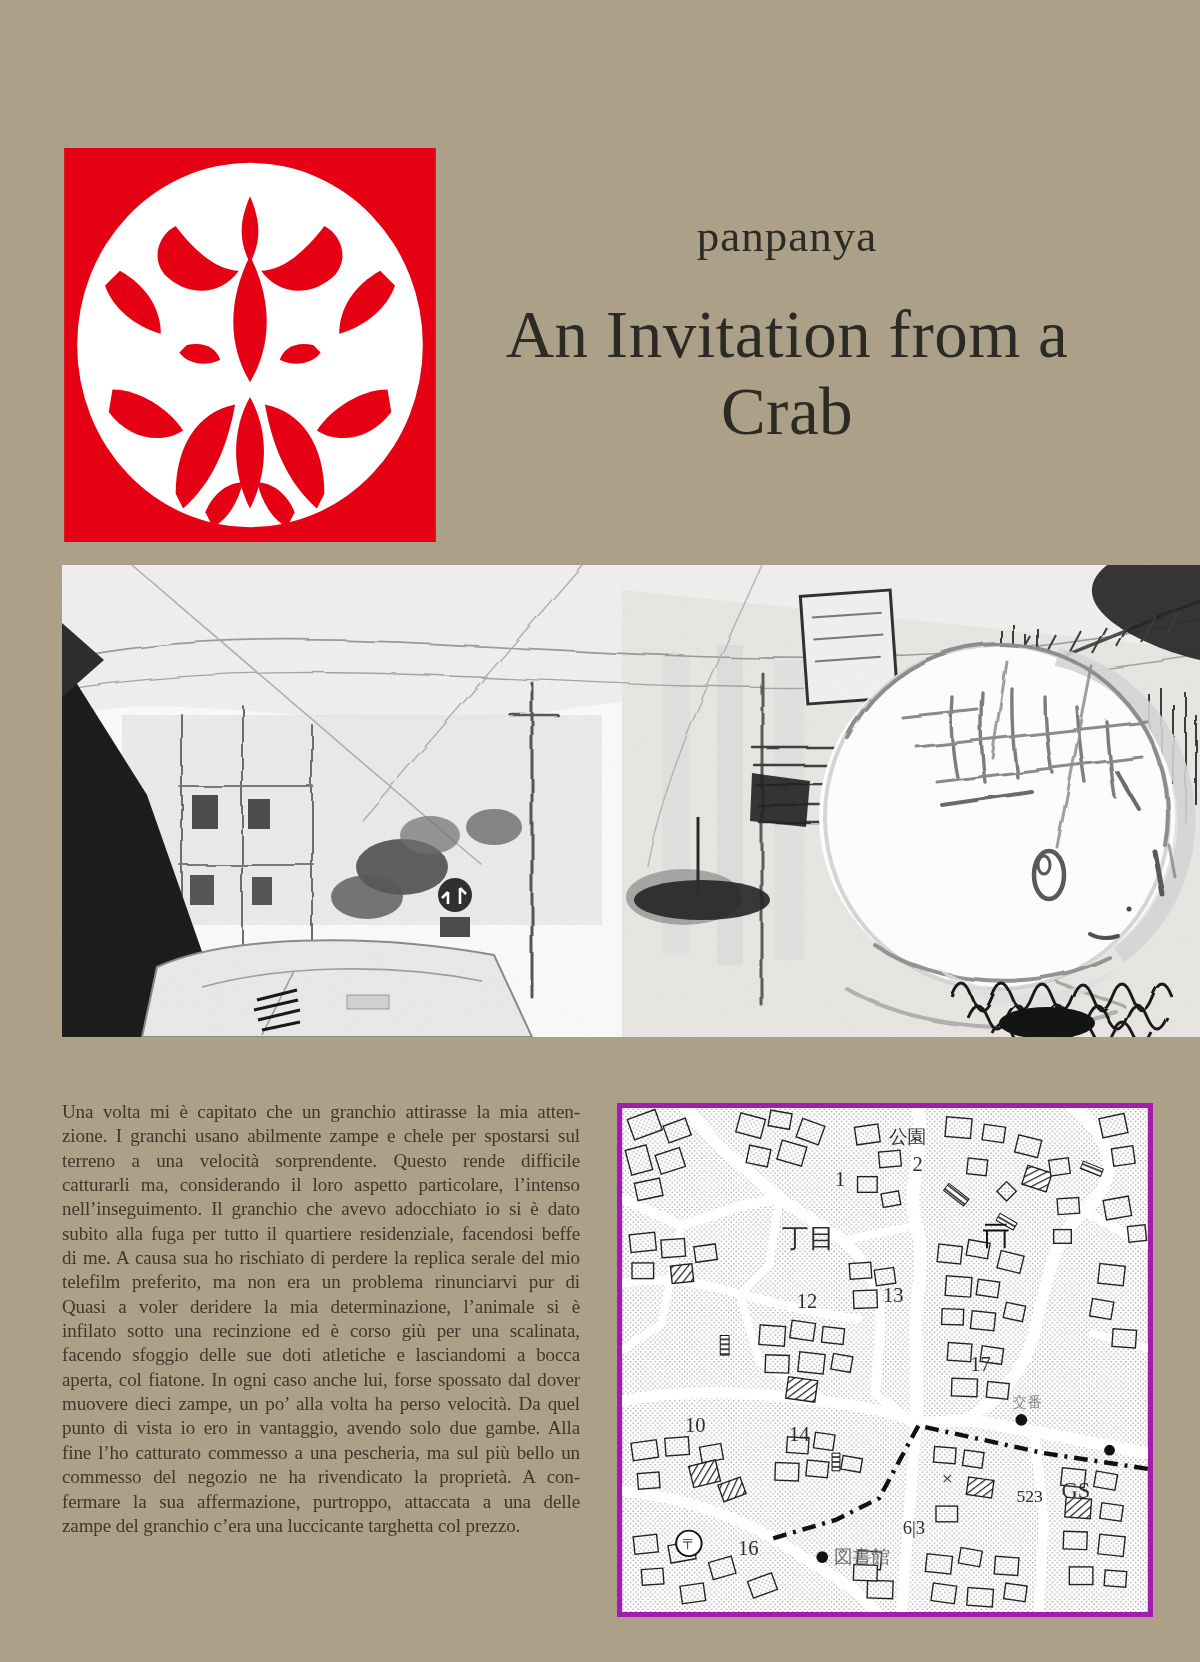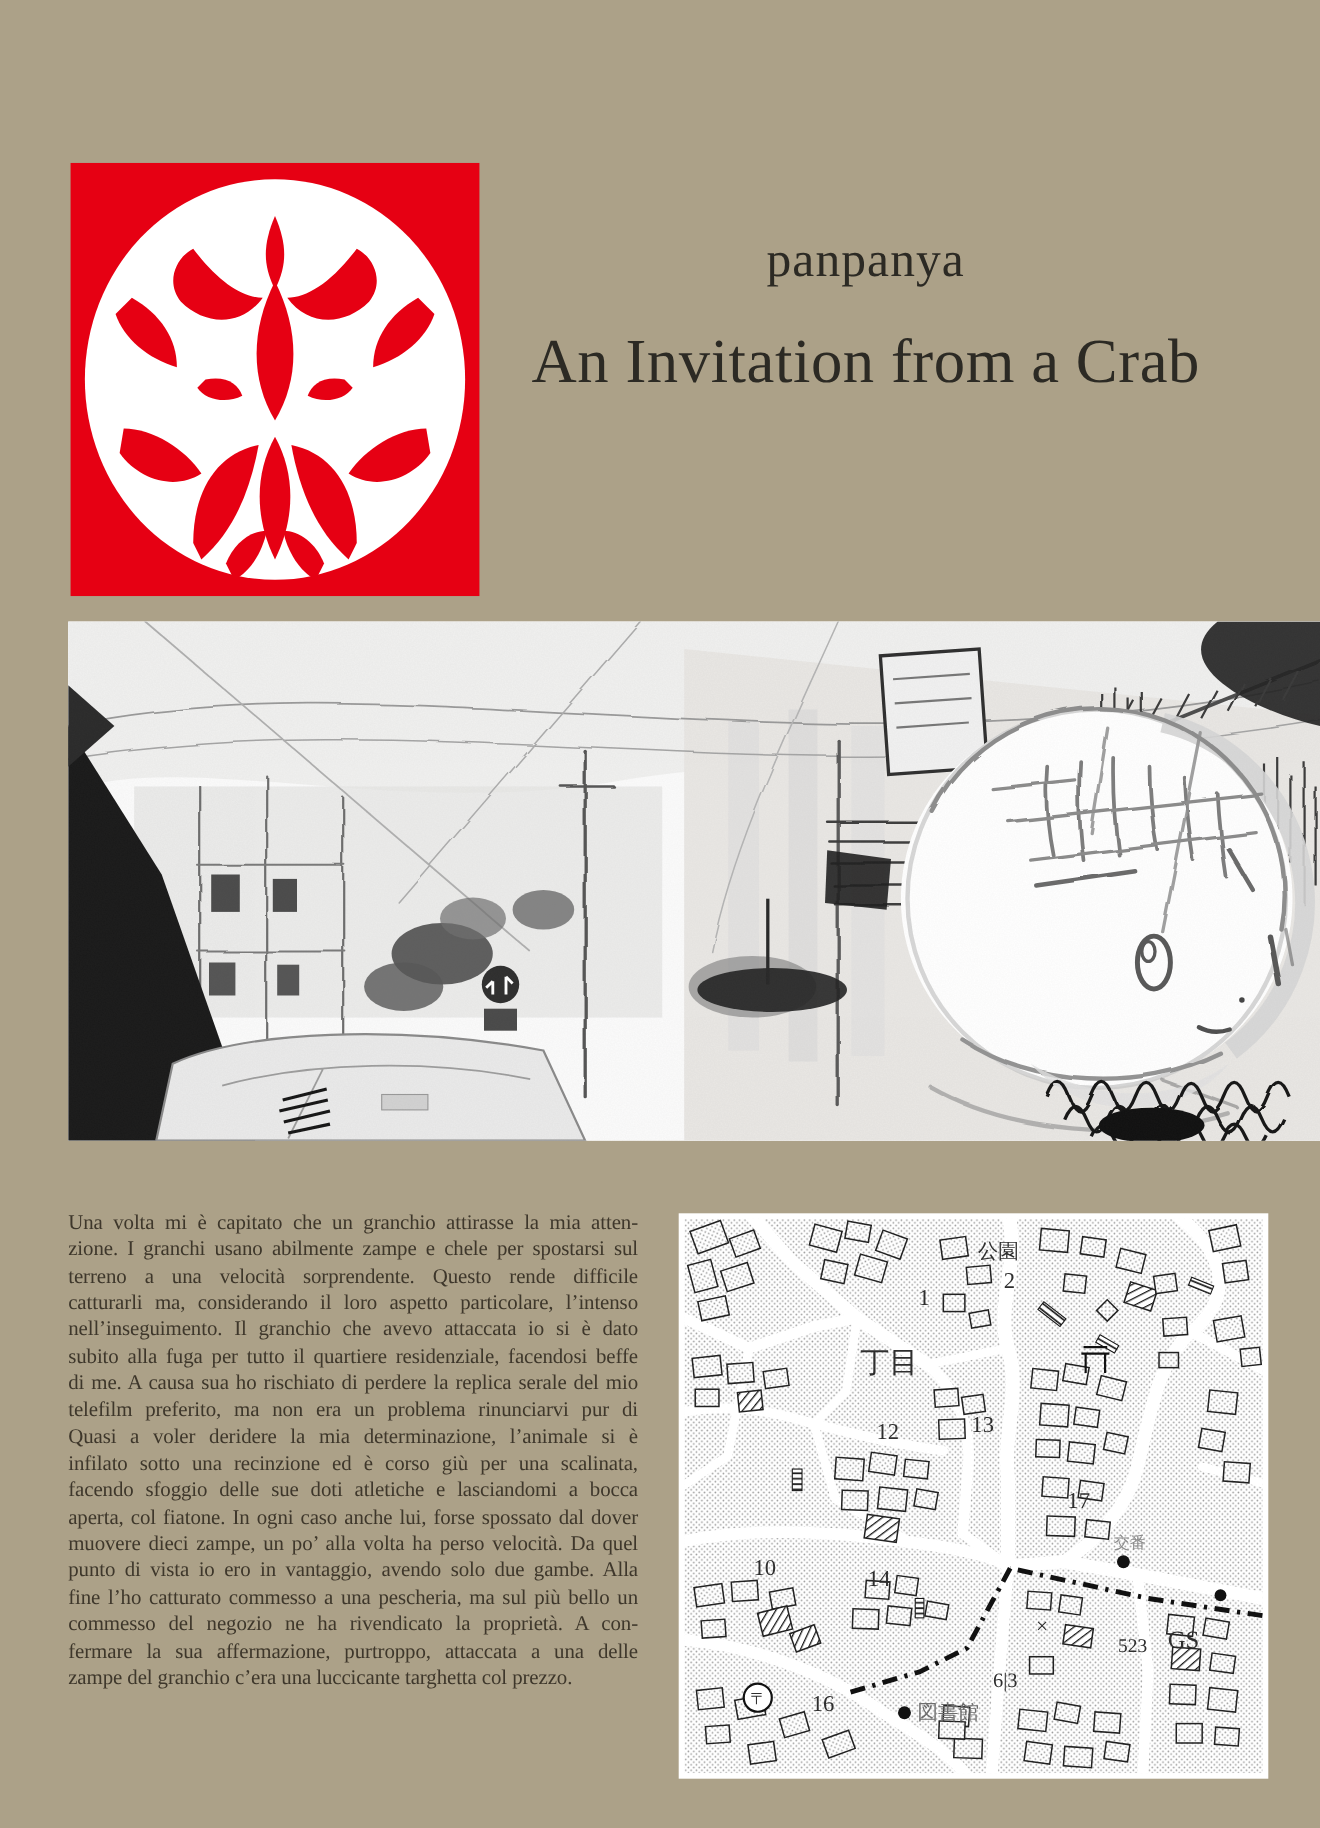--- a/index.html
+++ b/index.html
@@ -5,31 +5,31 @@
   :root { --accent:#e60013; --page-bg:#aca188; --ink:#2c2a24; --body-ink:#3e372b; }
   * { margin:0; padding:0; box-sizing:border-box; }
   body { width:1200px; height:1662px; overflow:hidden; font-family:"Liberation Serif", serif; }
   .page { position:relative; width:1200px; height:1662px; background:var(--page-bg); }
 
   .logo { position:absolute; left:63px; top:148px; width:374px; height:394px; color:var(--accent); }
   .logo svg { width:100%; height:100%; display:block; }
 
   .title-block { position:absolute; left:437px; top:0; width:700px; text-align:center; color:var(--ink); }
   .author-name { position:absolute; left:0; top:210px; width:700px; font-size:45px; letter-spacing:1px; }
-  .book-title { position:absolute; left:0; top:296px; width:700px; font-size:57px; letter-spacing:0.5px; }
+  .book-title { position:absolute; left:0; top:296px; width:700px; font-size:67px; letter-spacing:0.5px; }
 
   .illustration { position:absolute; left:62px; top:565px; width:1138px; height:472px; background:#fbfbfb; }
   .illustration svg { width:100%; height:100%; display:block; }
 
   .story { position:absolute; left:62px; top:1100px; width:518px; color:var(--body-ink);
            font-size:19px; line-height:24.35px; letter-spacing:-0.1px; }
   .story-line { text-align:justify; text-align-last:justify; white-space:normal; }
   .story-line:last-child { text-align-last:left; }
 
-  .map { position:absolute; left:617px; top:1103px; width:536px; height:514px; background:#ffffff; }
+  .map { position:absolute; left:617px; top:1103px; width:536px; height:514px; background:#a21caf; }
   .map svg { position:absolute; inset:5px; width:526px; height:504px; }
   .map text { font-family:"Liberation Serif", serif; }
 </style>
 </head>
 <body>
 
 <div class="page">
 
   <div class="logo">
     <svg viewBox="0 0 100 106">
@@ -167,21 +167,21 @@
       <rect width="1138" height="472" filter="url(#paper)" opacity="0.35"></rect>
     </svg>
   </div>
 
   <div class="story">
 
   <div class="story-line">Una volta mi è capitato che un granchio attirasse la mia atten-</div>
       <div class="story-line">zione. I granchi usano abilmente zampe e chele per spostarsi sul</div>
       <div class="story-line">terreno a una velocità sorprendente. Questo rende difficile</div>
       <div class="story-line">catturarli ma, considerando il loro aspetto particolare, l’intenso</div>
-      <div class="story-line">nell’inseguimento. Il granchio che avevo attaccata io si è dato</div>
+      <div class="story-line">nell’inseguimento. Il granchio che avevo adocchiato io si è dato</div>
       <div class="story-line">subito alla fuga per tutto il quartiere residenziale, facendosi beffe</div>
       <div class="story-line">di me. A causa sua ho rischiato di perdere la replica serale del mio</div>
       <div class="story-line">telefilm preferito, ma non era un problema rinunciarvi pur di</div>
       <div class="story-line">Quasi a voler deridere la mia determinazione, l’animale si è</div>
       <div class="story-line">infilato sotto una recinzione ed è corso giù per una scalinata,</div>
       <div class="story-line">facendo sfoggio delle sue doti atletiche e lasciandomi a bocca</div>
       <div class="story-line">aperta, col fiatone. In ogni caso anche lui, forse spossato dal dover</div>
       <div class="story-line">muovere dieci zampe, un po’ alla volta ha perso velocità. Da quel</div>
       <div class="story-line">punto di vista io ero in vantaggio, avendo solo due gambe. Alla</div>
       <div class="story-line">fine l’ho catturato commesso a una pescheria, ma sul più bello un</div>

